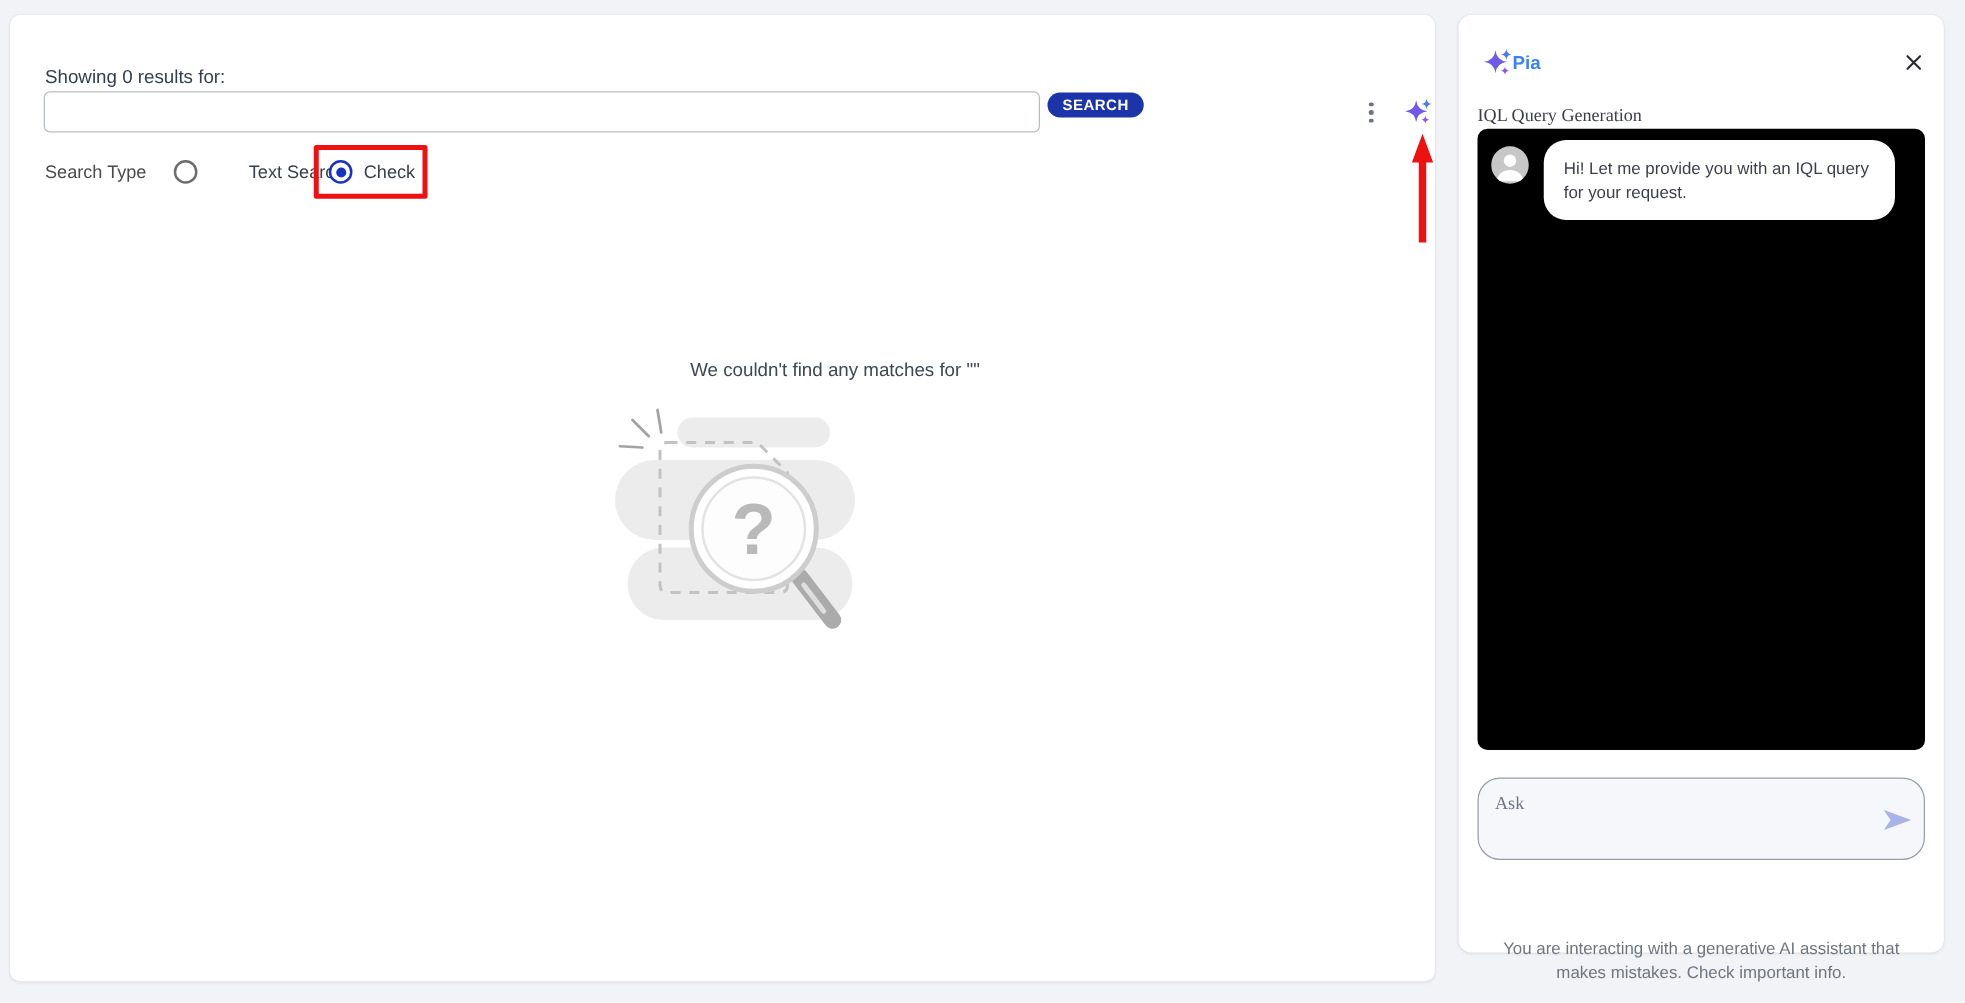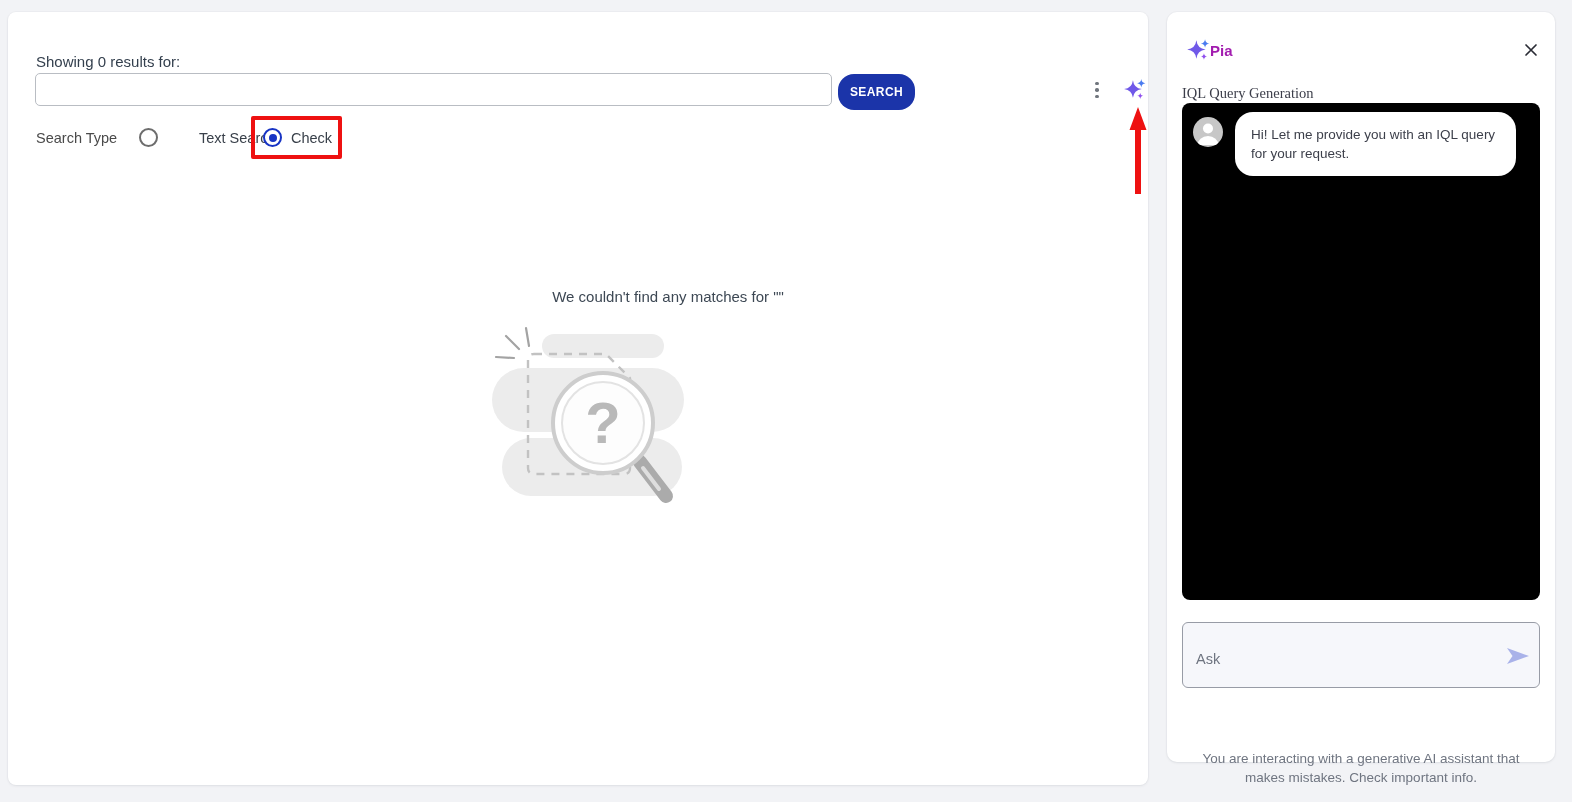--- a/index.html
+++ b/index.html
@@ -21,21 +21,21 @@
 
   
   .results-label { position:absolute; left:28px; top:41px; font-size:15px; color:#333f4d; }
   .search-input {
     position:absolute; left:27px; top:61px; width:797px; height:33px;
     border:1px solid #b9bdc3; border-radius:5px; background:#fff;
     font-size:15px; padding:0 10px; color:#333; outline:none;
     font-family:inherit;
   }
   .search-btn {
-    position:absolute; left:830px; top:62px; width:77px; height:36px;
+    position:absolute; left:830px; top:62px; width:77px; height:20px;
     border:none; border-radius:16px; background:#1b34a9; color:#fff;
     font-weight:bold; font-size:12px; letter-spacing:.4px; cursor:pointer;
     font-family:inherit;
   }
   .kebab-btn {
     position:absolute; left:1080px; top:65px; width:18px; height:26px;
     background:none; border:none; cursor:pointer;
     display:flex; flex-direction:column; align-items:center; justify-content:center; gap:3px;
   }
   .kebab-btn .dot { width:3.5px; height:3.5px; border-radius:50%; background:#70757d; }
@@ -70,21 +70,21 @@
     font-size:15px; color:#3d4854;
   }
   .illustration { position:absolute; left:482px; top:308px; }
   .empty-link {
     position:absolute; left:0; top:509px; width:1140px; text-align:center;
     font-size:14.8px; font-weight:bold; color:#1c70bd; cursor:pointer;
   }
 
   
   .pia-header-icon { position:absolute; left:18px; top:25px; width:26px; height:26px; }
-  .pia-title { position:absolute; left:43px; top:30px; font-size:15px; font-weight:bold; color:#a21caf; }
+  .pia-title { position:absolute; left:43px; top:30px; font-size:15px; font-weight:bold; color:#3b82f6; }
   .close-btn {
     position:absolute; right:12px; top:26px; width:24px; height:24px;
     background:none; border:none; cursor:pointer; padding:2px;
   }
   .pia-subtitle { position:absolute; left:15px; top:73px; font-size:14.5px; color:#3b3d49;font-family:Liberation Serif, serif; }
   .chat-area {
     position:absolute; left:15px; top:91px; width:358px; height:497px;
     background:#000000; border-radius:8px;
   }
   .avatar {
@@ -92,23 +92,23 @@
     border-radius:50%; background:#c7c7c7; overflow:hidden;
   }
   .bubble {
     position:absolute; left:53px; top:9px; max-width:281px;
     background:#fff; border-radius:18px; padding:13px 16px;
     font-size:13.5px; line-height:1.42; color:#3c3f4a;
   }
   .ask-wrap { position:absolute; left:15px; top:610px; width:358px; height:66px; }
   .ask-input {
     width:100%; height:100%; resize:none; outline:none;
-    border:1px solid #989ca6; border-radius:6px; background:#f6f7fb;
-    padding:28px 44px 12px 13px; font-size:14.5px; color:#333;
-    font-family:Liberation Sans, sans-serif;
+    border:1px solid #989ca6; border-radius:18px; background:#f6f7fb;
+    padding:12px 44px 12px 13px; font-size:14.5px; color:#333;
+    font-family:Liberation Serif, serif;
   }
   .ask-input::placeholder { color:#6e7480; opacity:1; }
   .send-btn {
     position:absolute; right:9px; top:23px; width:26px; height:22px;
     background:none; border:none; cursor:pointer; padding:0;
   }
   .disclaimer {
     position:absolute; left:15px; top:698px; width:358px; text-align:center;
     font-size:13.5px; line-height:1.4; color:#6f7581;margin-top:40px;
   }

